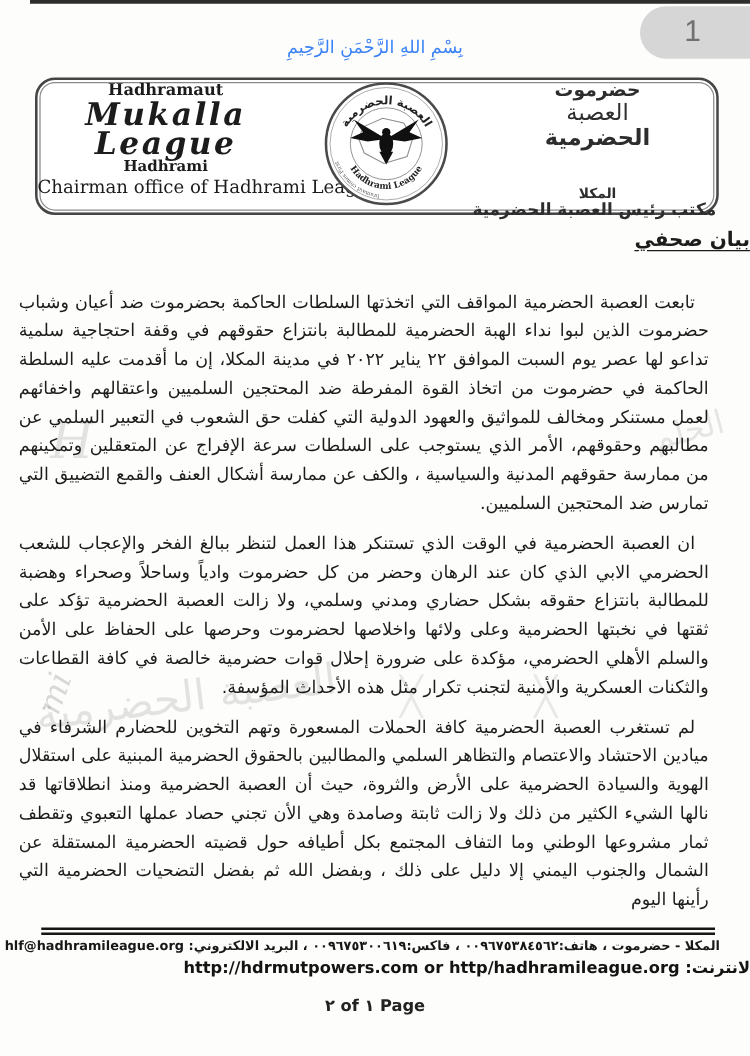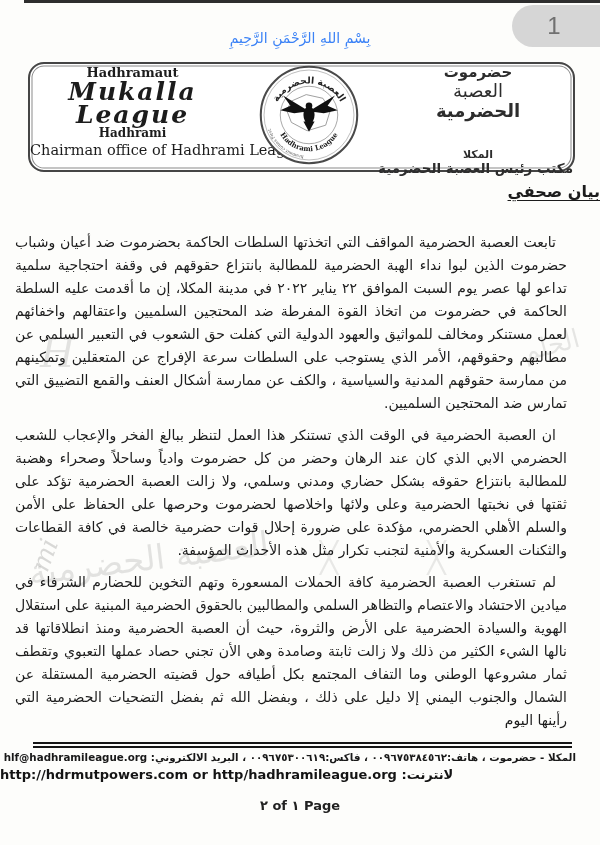--- a/index.html
+++ b/index.html
@@ -72,21 +72,21 @@
     position:absolute; top:742px; left:33px; right:28px; height:2px;
     border-top:2.5px solid #161616; border-bottom:2px solid #161616;
   }
   .footer-line1 {
     position:absolute; top:751px; left:18px; right:24px;
     direction:rtl; text-align:center; font-size:10.3px; font-weight:bold;
     white-space:nowrap; color:#181818;
   }
   .footer-line2 {
     position:absolute; top:767px; left:0; width:100%;
-    direction:rtl; text-align:left; font-size:13px; font-weight:bold; color:#141414;
+    direction:rtl; text-align:right; font-size:13px; font-weight:bold; color:#141414;
   }
   .footer-page {
     position:absolute; top:798px; left:0; width:100%;
     text-align:center; font-size:13px; font-weight:bold; direction:ltr; color:#222;
   }
 </style>
 </head>
 <body>
 
 <div class="page">

